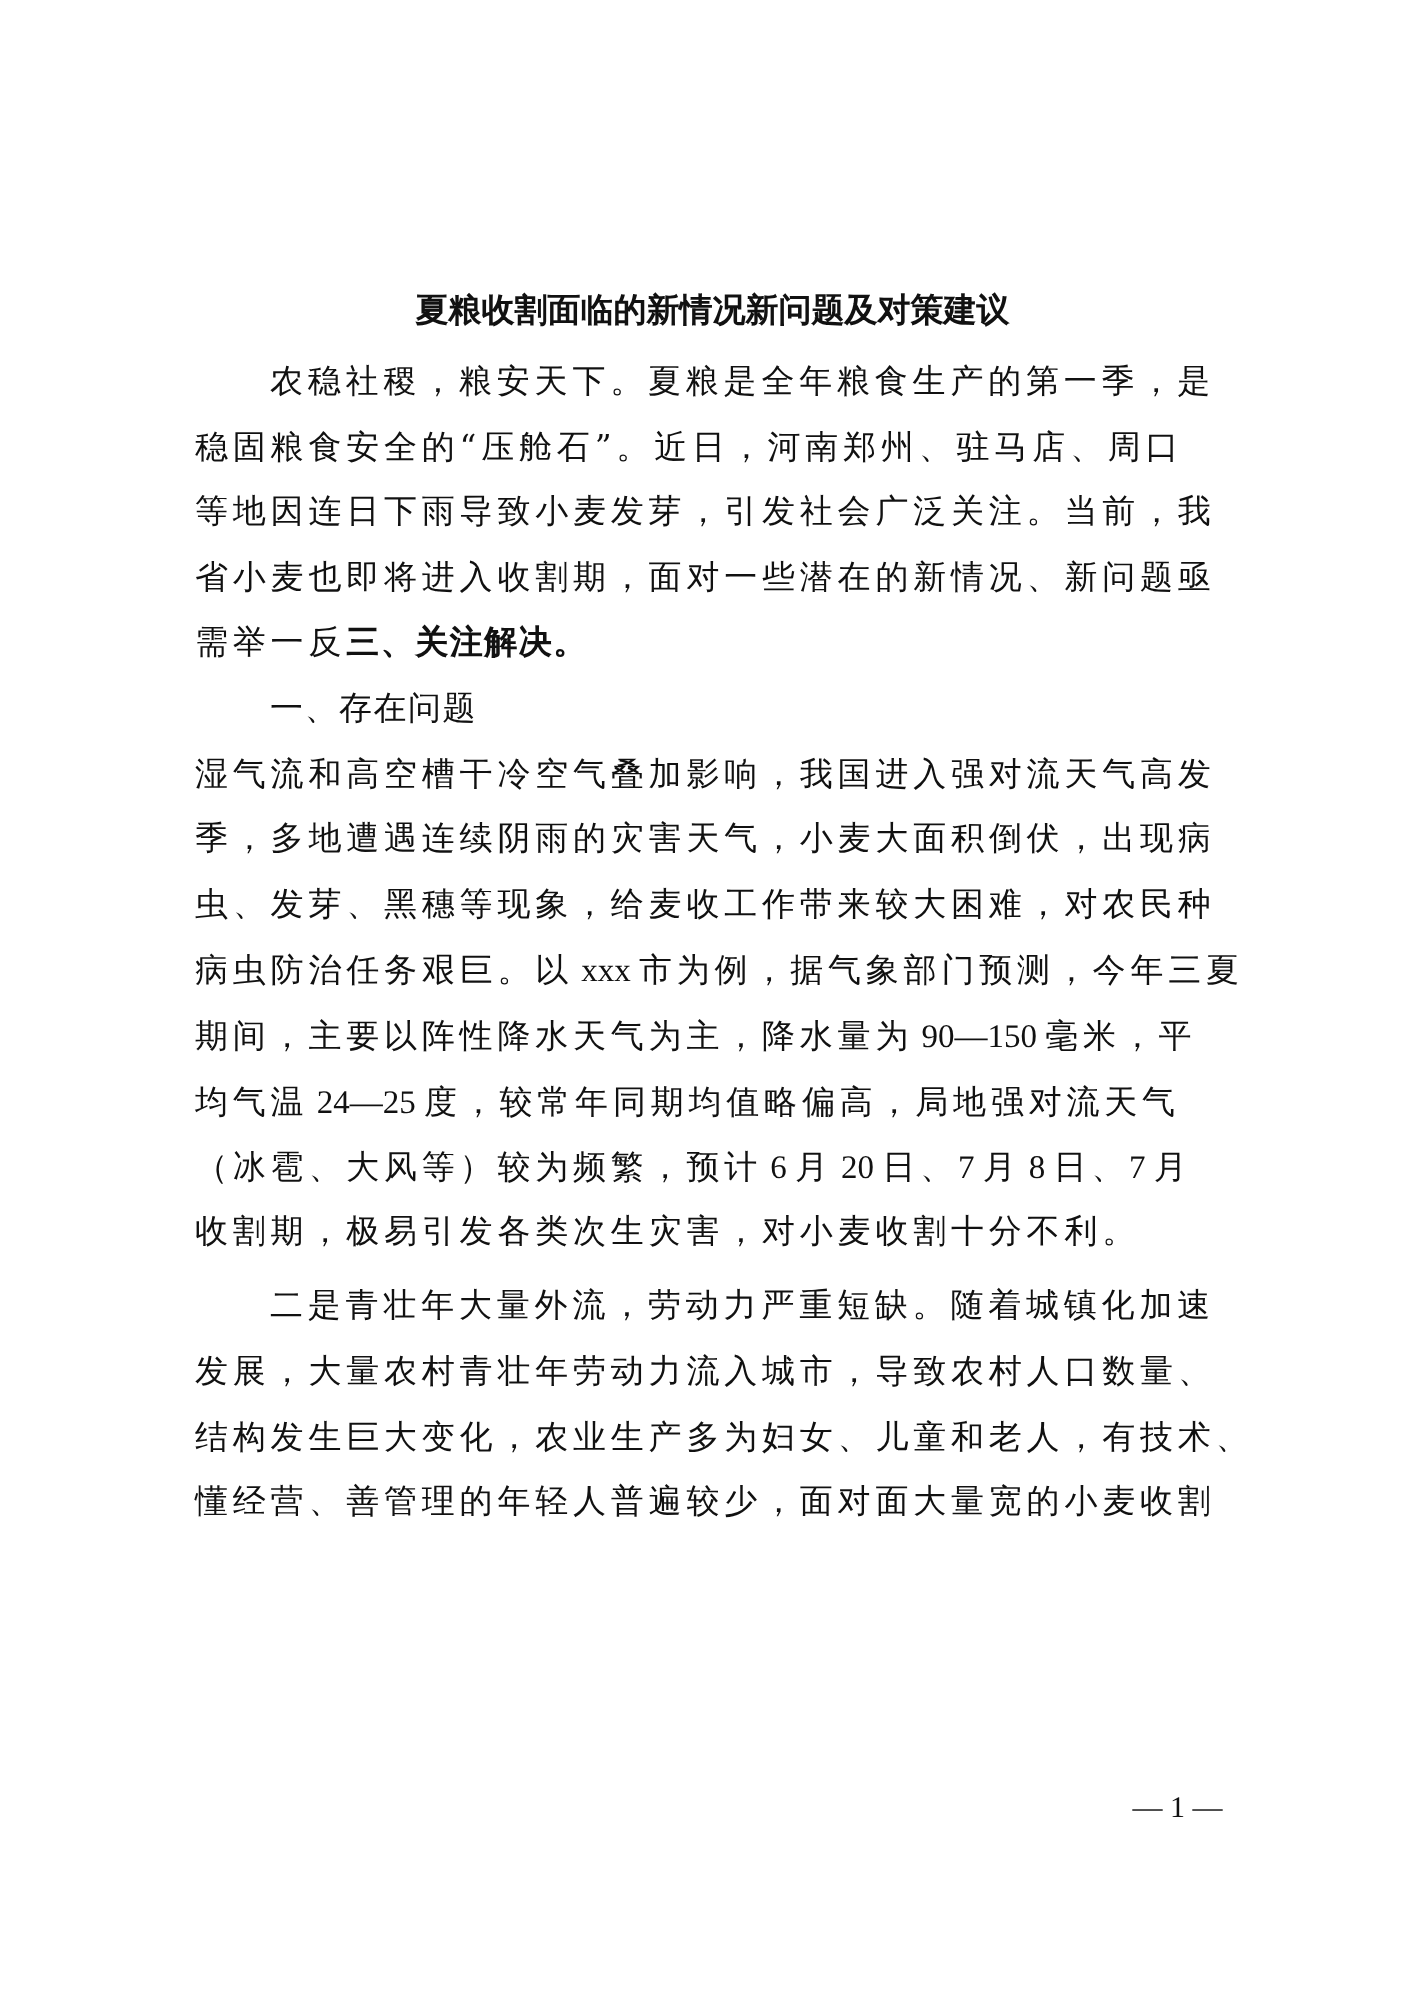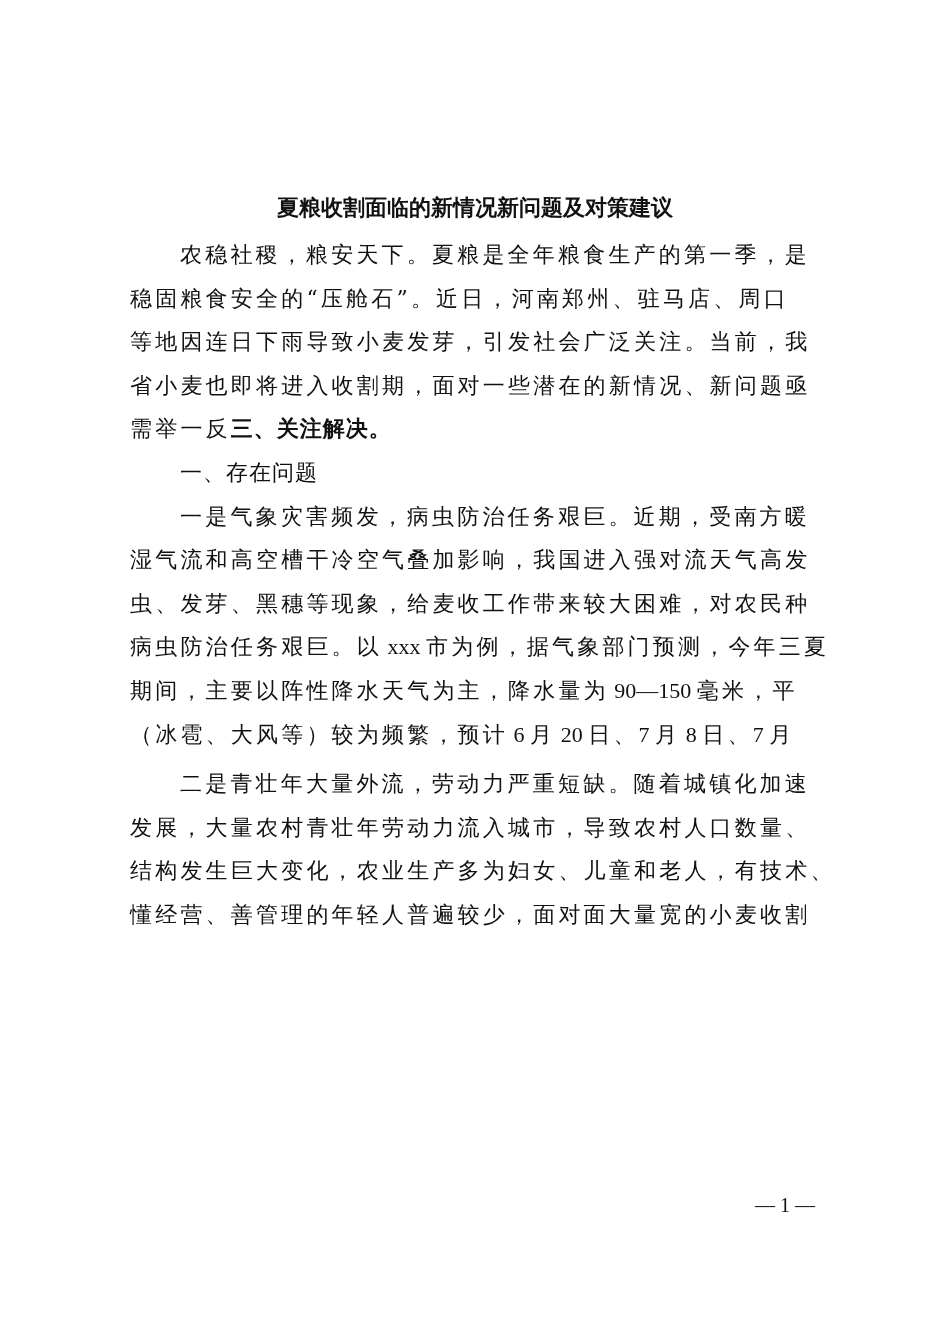--- a/index.html
+++ b/index.html
@@ -93,26 +93,28 @@
       <span class="line indent">农稳社稷，粮安天下。夏粮是全年粮食生产的第一季，是</span>
       <span class="line">稳固粮食安全的“压舱石”。近日，河南郑州、驻马店、周口</span>
       <span class="line">等地因连日下雨导致小麦发芽，引发社会广泛关注。当前，我</span>
       <span class="line">省小麦也即将进入收割期，面对一些潜在的新情况、新问题亟</span>
       <span class="line"><span>需举一反</span><span class="bold-run">三、关注解决。</span></span>
     </div>
 
     <span class="line indent heading-line">一、存在问题</span>
 
     <div>
-      <span class="line indent">一是气象灾害频发，病虫防治任务艰巨。近期，受南方暖</span>
       <span class="line">湿气流和高空槽干冷空气叠加影响，我国进入强对流天气高发</span>
+      <span class="line">季，多地遭遇连续阴雨的灾害天气，小麦大面积倒伏，出现病</span>
       <span class="line">虫、发芽、黑穗等现象，给麦收工作带来较大困难，对农民种</span>
       <span class="line"><span>病虫防治任务艰巨。以</span><span class="latin"> xxx </span><span>市为例，据气象部门预测，今年三夏</span></span>
       <span class="line"><span>期间，主要以阵性降水天气为主，降水量为</span><span class="latin"> 90—150 </span><span>毫米，平</span></span>
+      <span class="line"><span>均气温</span><span class="latin"> 24—25 </span><span>度，较常年同期均值略偏高，局地强对流天气</span></span>
       <span class="line"><span>（冰雹、大风等）较为频繁，预计</span><span class="latin"> 6 </span><span>月</span><span class="latin"> 20 </span><span>日、</span><span class="latin">7 </span><span>月</span><span class="latin"> 8 </span><span>日、</span><span class="latin">7 </span><span>月</span></span>
+      <span class="line">收割期，极易引发各类次生灾害，对小麦收割十分不利。</span>
     </div>
 
     <span class="para-gap"></span>
 
     <div>
       <span class="line indent">二是青壮年大量外流，劳动力严重短缺。随着城镇化加速</span>
       <span class="line">发展，大量农村青壮年劳动力流入城市，导致农村人口数量、</span>
       <span class="line">结构发生巨大变化，农业生产多为妇女、儿童和老人，有技术、</span>
       <span class="line">懂经营、善管理的年轻人普遍较少，面对面大量宽的小麦收割</span>
     </div>

